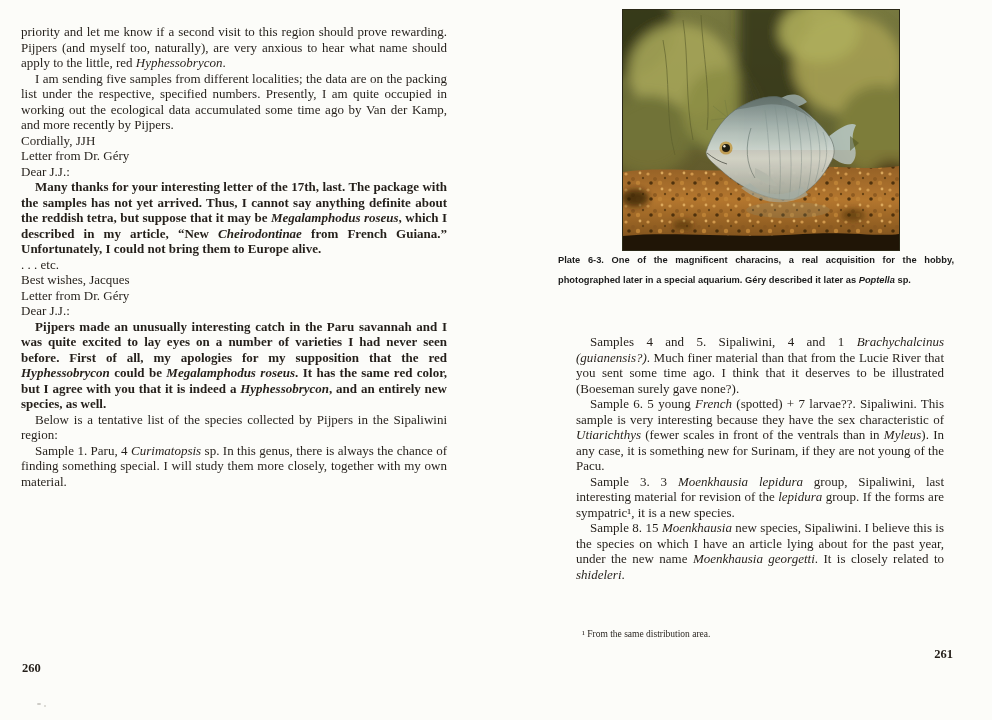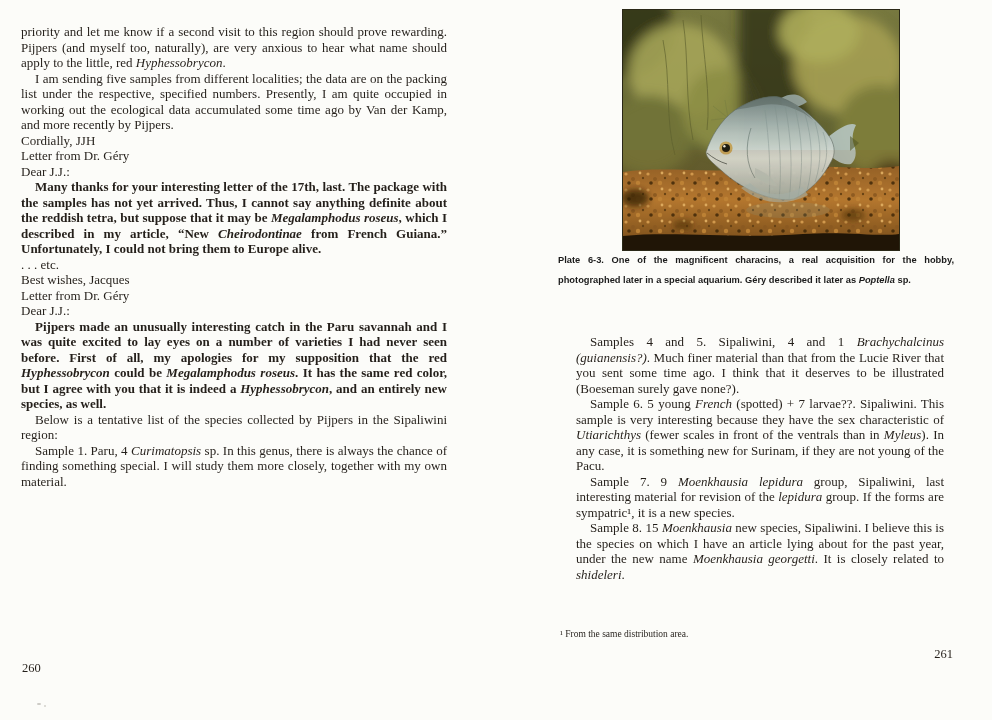--- a/index.html
+++ b/index.html
@@ -14,29 +14,29 @@
   p.blk{margin:0;padding:0;}
   .para{margin:0 46px 0 12px;text-align:justify;}
   .salutation{margin:0 46px 0 12px;text-align:left;}
   .heading{margin:9px 0 0 0;text-align:left;}
   .date{margin:3px 0 0 0;text-align:right;}
   .signoff{margin:4px 0 0 0;text-align:left;}
   .etc{margin:0;text-align:left;}
   .salutation + .para{margin-top:0;font-weight:bold;}
   .ind{text-indent:14px;}
   i{font-style:italic;}
-  .pagenum{position:absolute;font-weight:normal;font-size:12.5px;}
+  .pagenum{position:absolute;font-weight:bold;font-size:12.5px;}
   .pagenum.pl{left:1px;top:637px;}
   .pagenum.pr{right:1px;top:637px;}
   figure.photo{margin:0 0 0 65px;padding:0;width:276px;height:240px;position:relative;
     outline:1px solid #2a2817;}
   .caption{margin:15px 0 0 0;font-family:"Liberation Sans", sans-serif;font-weight:bold;
     font-size:9.3px;line-height:20px;text-align:justify;color:#1b1b1b;}
   .rp-body{margin:44px 0 0 18px;width:368px;}
-  .footnote{position:absolute;left:2px;top:619px;font-size:9.5px;line-height:11px;}
+  .footnote{position:absolute;left:24px;top:619px;font-size:9.5px;line-height:11px;}
   .speck{position:absolute;background:#9a968e;border-radius:50%;}
 </style>
 </head>
 <body>
 
 <div id="book">
 
   <section id="left-page">
     <div id="lp-blocks">
         <p class="blk para"><span>priority and let me know if a second visit to this region should prove rewarding. Pijpers (and myself too, naturally), are very anxious to hear what name should apply to the little, red </span><i>Hyphessobrycon</i><span>.</span></p>
@@ -169,21 +169,21 @@
         <rect x="0" y="0" width="276" height="240" fill="#7a6a20" opacity="0.07"></rect>
         <rect x="0" y="140" width="276" height="100" fill="#96511a" opacity="0.08"></rect>
       </svg>
     </figure>
 
     <p class="caption blk" id="caption"><span>Plate 6-3. One of the magnificent characins, a real acquisition for the hobby, photographed later in a special aquarium. Géry described it later as </span><i>Poptella</i><span> sp.</span></p>
 
     <div id="rp-blocks" class="rp-body">
         <p class="blk para ind"><span>Samples 4 and 5. Sipaliwini, 4 and 1 </span><i>Brachychalcinus (guianensis?)</i><span>. Much finer material than that from the Lucie River that you sent some time ago. I think that it deserves to be illustrated (Boeseman surely gave none?).</span></p>
         <p class="blk para ind"><span>Sample 6. 5 young </span><i>French</i><span> (spotted) + 7 larvae??. Sipaliwini. This sample is very interesting because they have the sex characteristic of </span><i>Utiarichthys</i><span> (fewer scales in front of the ventrals than in </span><i>Myleus</i><span>). In any case, it is something new for Surinam, if they are not young of the Pacu.</span></p>
-        <p class="blk para ind"><span>Sample 7. 9 </span><i>Moenkhausia lepidura</i><span> group, Sipaliwini, last interesting material for revision of the </span><i>lepidura</i><span> group. If the forms are sympatric¹, it is a new species.</span></p>
+        <p class="blk para ind"><span>Sample 3. 3 </span><i>Moenkhausia lepidura</i><span> group, Sipaliwini, last interesting material for revision of the </span><i>lepidura</i><span> group. If the forms are sympatric¹, it is a new species.</span></p>
         <p class="blk para ind"><span>Sample 8. 15 </span><i>Moenkhausia</i><span> new species, Sipaliwini. I believe this is the species on which I have an article lying about for the past year, under the new name </span><i>Moenkhausia georgetti</i><span>. It is closely related to </span><i>shideleri</i><span>.</span></p>
       </div>
 
     <div class="footnote" id="footnote"><span>¹ From the same distribution area.</span></div>
 
     <div class="pagenum pr">261</div>
   </section>
 
   <div class="speck" style="left:37px;top:703px;width:4px;height:1.5px;opacity:.5;"></div>
   <div class="speck" style="left:44px;top:705px;width:2px;height:1.5px;opacity:.4;"></div>

